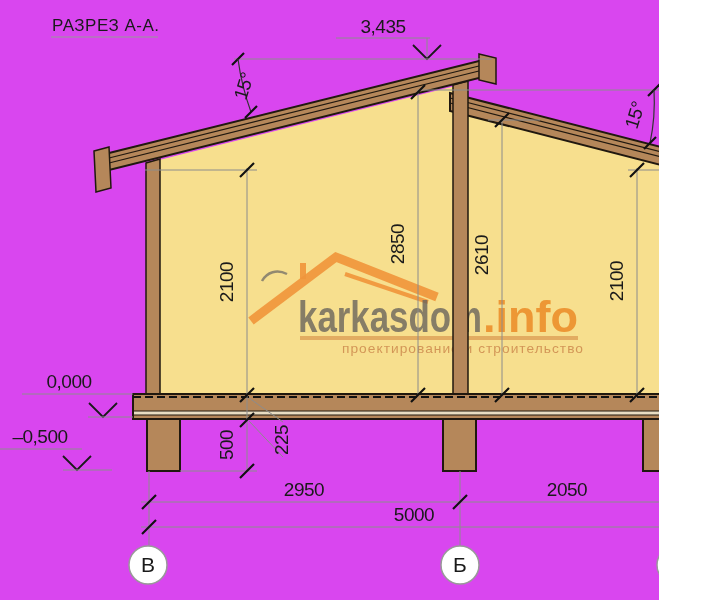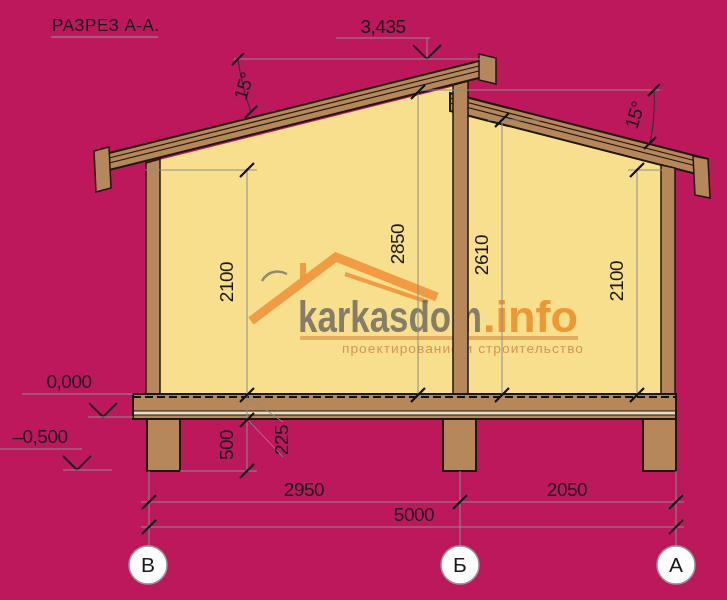--- a/index.html
+++ b/index.html
@@ -1,16 +1,16 @@
 <!DOCTYPE html>
 <html><head>
 <meta charset="utf-8">
 <style>
   html,body{margin:0;padding:0;background:#ffffff;}
-  .stage{width:727px;height:600px;position:relative;background:#be185d;overflow:hidden;}
+  .stage{width:659px;height:600px;position:relative;background:#d946ef;overflow:hidden;}
   svg{display:block;font-family:"Liberation Sans", sans-serif;}
   .t-title{font-size:17px;letter-spacing:.5px;fill:#1a1a1a;}
   .t-dim{font-size:19px;fill:#1a1a1a;letter-spacing:-.5px;}
   .t-axis{font-size:21px;fill:#1a1a1a;}
   .ln-dim{stroke:#8c8c8c;stroke-width:1;fill:none;}
   .ln-thin{stroke:#8c8c8c;stroke-width:1;fill:none;}
   .tick{stroke:#111;stroke-width:2.2;}
   .arrV{stroke:#1a1a1a;stroke-width:1.8;fill:none;}
   .arc{stroke:#333;stroke-width:1.2;fill:none;}
   .wood{fill:#B5875A;stroke:#20180f;stroke-width:2;}

